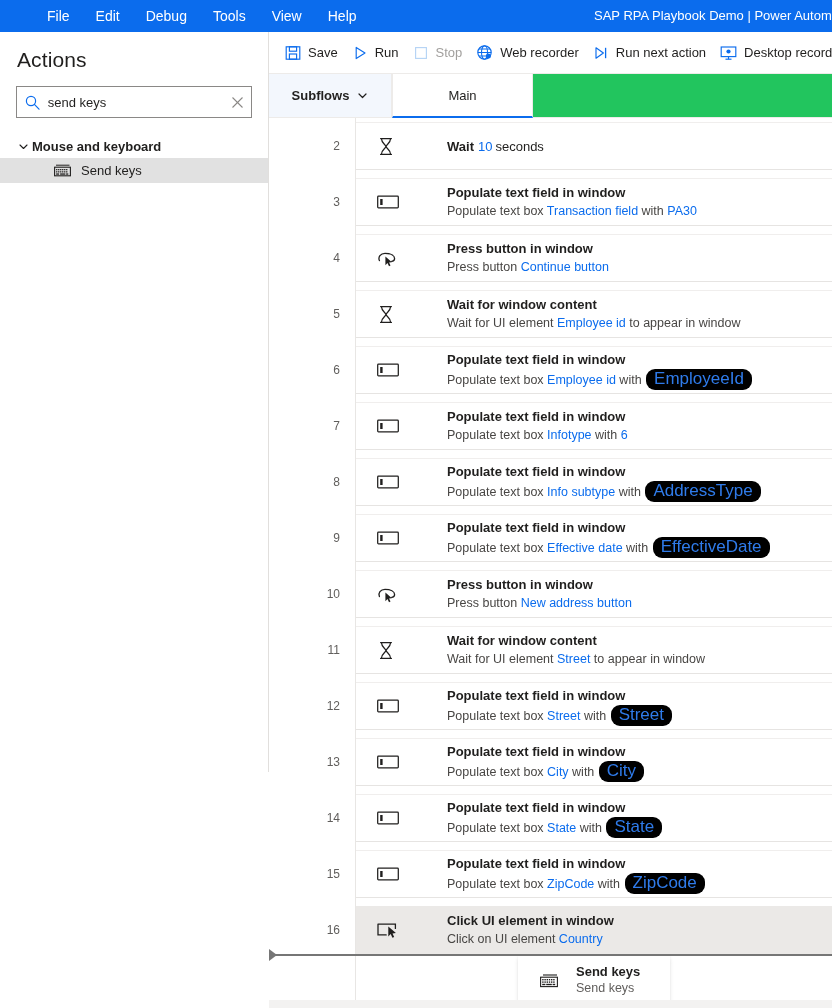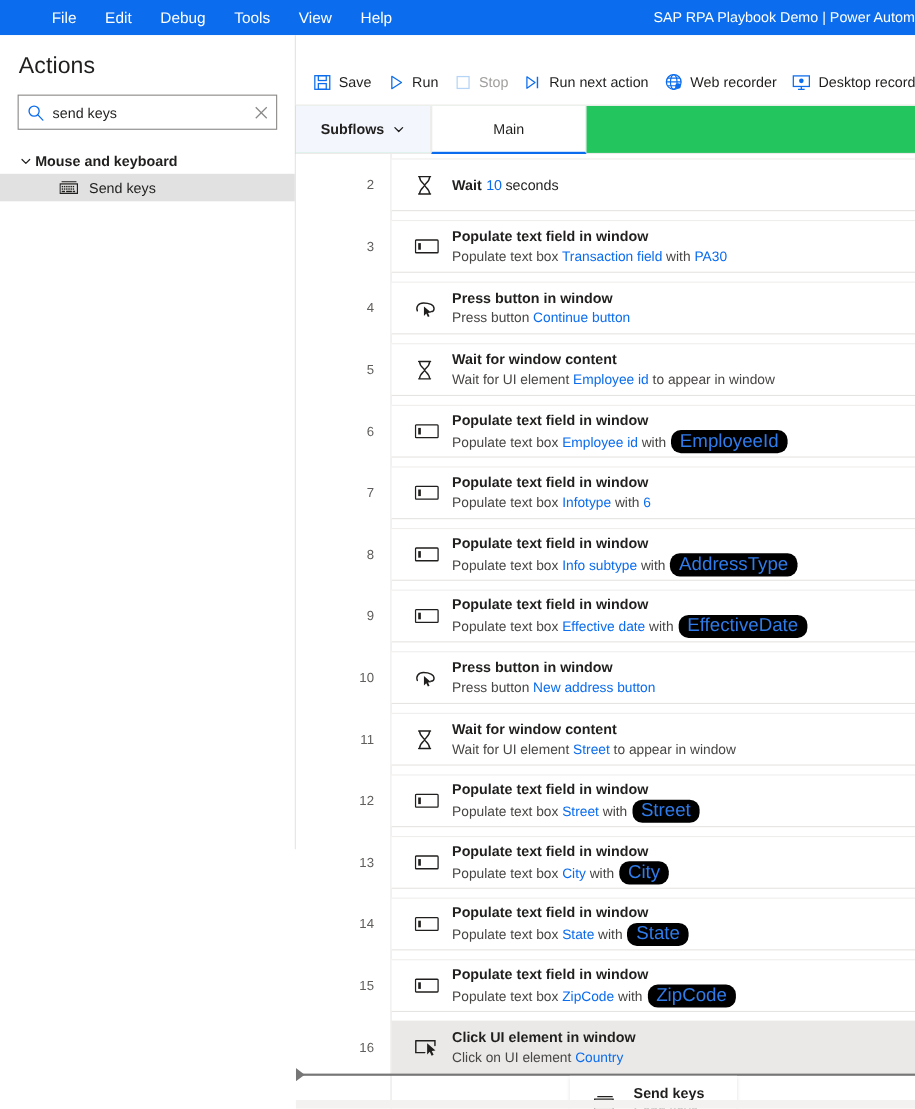--- a/index.html
+++ b/index.html
@@ -63,21 +63,21 @@
     display: flex; align-items: center; height: 25px; padding-left: 54px;
     font-size: 13px; color: #201f1e; background: #e1e1e1; cursor: pointer;
   }
   .tree-leaf .kb { margin-right: 10px; display: inline-flex; }
 
   
   .main { position: absolute; left: 269px; top: 32px; width: 563px; height: 976px; background:#fff; }
 
   .toolbar {
     position: relative; height: 42px; display: flex; align-items: center;
-    padding-left: 9px; border-bottom: 1px solid #edebe9; background: #fff; margin-top: 22px;
+    padding-left: 9px; border-bottom: 1px solid #edebe9; background: #fff;
   }
   .tb-btn {
     display: flex; align-items: center; height: 30px; padding: 0 7px;
     font-size: 13px; color: #201f1e; white-space: nowrap; cursor: pointer;
   }
   .tb-btn .ic { display: inline-flex; margin-right: 7px; }
   .tb-btn.disabled { color: #a19f9d; cursor: default; }
 
   .tabstrip { height: 44px; display: flex; align-items: stretch; border-bottom: 1px solid #edebe9; background:#22c55e; }
   .tab-subflows {
@@ -109,21 +109,21 @@
     width: 87px; flex: 0 0 87px; display: flex; align-items: center; justify-content: flex-end;
     padding-right: 16px; font-size: 12px; color: #605e5c;
   }
   .row-card {
     flex: 1; margin: 4px 0 4px 0; background: #fff;
     border-top: 1px solid #f0eeed; border-bottom: 1px solid #e6e4e2;
     display: flex; align-items: center; padding-left: 21px; cursor: pointer;
   }
   .row.selected .row-card { background: #ebe9e7; border-color: #ebe9e7; }
   .row-icon { width: 34px; flex: 0 0 34px; display: flex; align-items: center; }
-  .row-text { display: flex; flex-direction: column; justify-content: center; }
+  .row-text { display: flex; flex-direction: column; justify-content: center; margin-left: 36px; }
   .row-title { font-size: 13px; font-weight: 700; color: #201f1e; line-height: 17px; white-space: nowrap; }
   .row-sub { font-size: 12.5px; color: #484644; line-height: 18px; white-space: nowrap; margin-top: 1px; }
   .lnk { color: #0b6ced; }
   .chip {
     display: inline-block; background: #000000; color: #2f7bea;
     border-radius: 9px; padding: 1px 8px 2px 8px; font-size: 17px; margin: 0 1px;
   }
   .wait-inline { font-size: 13px; }
   .wait-inline .lbl { font-weight: 700; color:#201f1e; }
   .wait-inline .num { color: #0b6ced; margin-left: 4px; }
@@ -254,40 +254,40 @@
         <span class="ic">
           <svg width="16" height="16" viewBox="0 0 16 16">
             <rect x="2.6" y="2.6" width="10.8" height="10.8" fill="none" stroke="#b6d4f5" stroke-width="1.15"></rect>
           </svg>
         </span>
         <span>Stop</span>
       </div>
 
       <div class="tb-btn">
         <span class="ic">
-          <svg width="16" height="16" viewBox="0 0 16 16">
-            <polygon points="3,2.8 10.4,8 3,13.2" fill="none" stroke="#0b6ced" stroke-width="1.15" stroke-linejoin="round"></polygon>
-            <line x1="12.6" y1="2.8" x2="12.6" y2="13.2" stroke="#0b6ced" stroke-width="1.3"></line>
-          </svg>
-        </span>
-        <span>Run next action</span>
-      </div>
-
-      <div class="tb-btn">
-        <span class="ic">
           <svg width="17" height="17" viewBox="0 0 17 17">
             <circle cx="8.5" cy="8.5" r="6.7" fill="none" stroke="#0b6ced" stroke-width="1.15"></circle>
             <ellipse cx="8.5" cy="8.5" rx="3" ry="6.7" fill="none" stroke="#0b6ced" stroke-width="1.05"></ellipse>
             <line x1="1.9" y1="8.5" x2="15.1" y2="8.5" stroke="#0b6ced" stroke-width="1.05"></line>
             <line x1="2.9" y1="5" x2="14.1" y2="5" stroke="#0b6ced" stroke-width="1"></line>
             <line x1="2.9" y1="12" x2="14.1" y2="12" stroke="#0b6ced" stroke-width="1"></line>
             <circle cx="12.4" cy="12.1" r="2.5" fill="#0b6ced"></circle>
           </svg>
         </span>
         <span>Web recorder</span>
+      </div>
+
+      <div class="tb-btn">
+        <span class="ic">
+          <svg width="16" height="16" viewBox="0 0 16 16">
+            <polygon points="3,2.8 10.4,8 3,13.2" fill="none" stroke="#0b6ced" stroke-width="1.15" stroke-linejoin="round"></polygon>
+            <line x1="12.6" y1="2.8" x2="12.6" y2="13.2" stroke="#0b6ced" stroke-width="1.3"></line>
+          </svg>
+        </span>
+        <span>Run next action</span>
       </div>
 
       <div class="tb-btn">
         <span class="ic">
           <svg width="17" height="16" viewBox="0 0 17 16">
             <rect x="1.2" y="2" width="14.6" height="9.6" fill="none" stroke="#0b6ced" stroke-width="1.15"></rect>
             <line x1="5.5" y1="14.2" x2="11.5" y2="14.2" stroke="#0b6ced" stroke-width="1.15"></line>
             <line x1="8.5" y1="11.6" x2="8.5" y2="14.2" stroke="#0b6ced" stroke-width="1.15"></line>
             <circle cx="8.5" cy="6.5" r="2.1" fill="#0b6ced"></circle>
           </svg>

